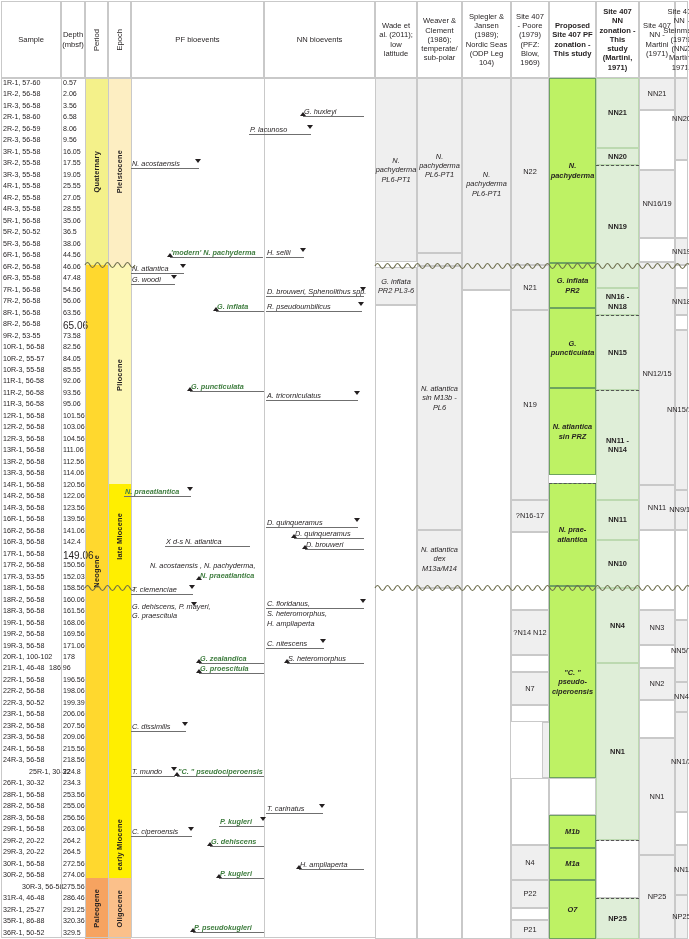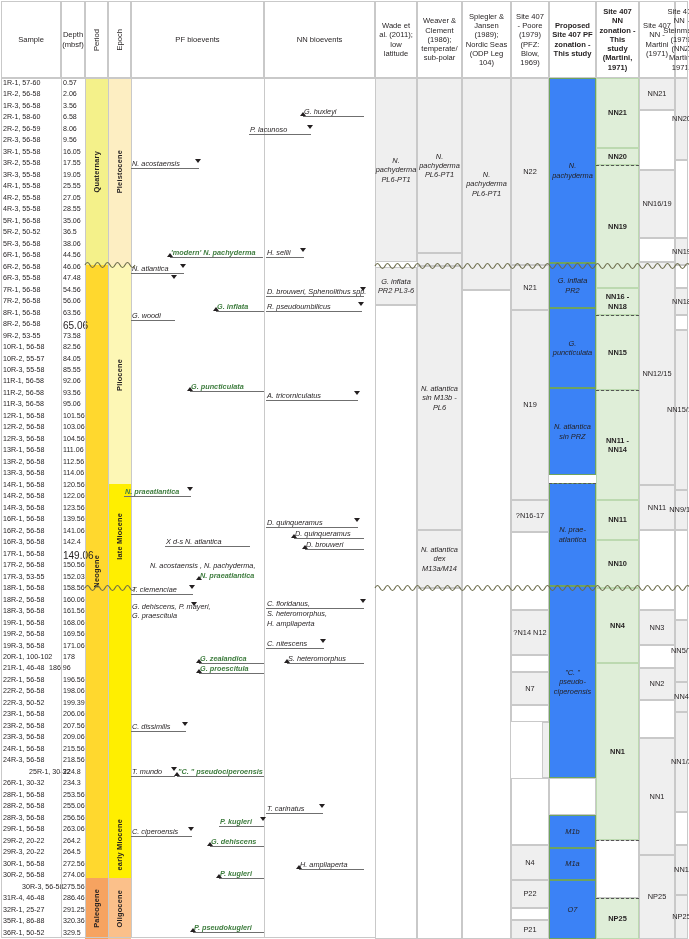--- a/index.html
+++ b/index.html
@@ -27,21 +27,21 @@
   .tri.down{border-left:3px solid transparent;border-right:3px solid transparent;border-top:4px solid #231f20;}
   .tri.up{border-left:3px solid transparent;border-right:3px solid transparent;border-bottom:4px solid #231f20;}
 
   
   .zc{position:absolute;box-sizing:border-box;border:1px solid #c9c9c9;
       display:flex;align-items:center;justify-content:center;text-align:center;
       font-size:7.4px;line-height:1.25;padding:0 1px;}
   .zc.grey{background:#efefef;}
   .zc.white{background:#fff;}
   .zc.ital{font-style:italic;}
-  .zc.dk{background:#3b82f6;font-weight:normal;font-style:italic;border-color:#6ea35f;text-align:center;}
+  .zc.dk{background:#bef264;font-weight:bold;font-style:italic;border-color:#6ea35f;text-align:center;}
   .zc.lt{background:#dfeed8;font-weight:bold;border-color:#bcd9b0;}
   .dash{position:absolute;border-top:1px dashed #555;}
 
   svg.wave{position:absolute;overflow:visible;}
 </style>
 </head>
 <body>
 
 <div id="sheet">
     <div class="band abs" style="left: 85px; top: 78px; width: 23px; height: 187px; background: rgb(244, 241, 138);">
@@ -271,21 +271,21 @@
     <div class="abs" style="left: 264px; top: 1px; width: 1px; height: 937px; background: rgb(201, 201, 201);"></div>
     <div class="abs" style="left: 375px; top: 1px; width: 1px; height: 937px; background: rgb(201, 201, 201);"></div>
     <div class="abs" style="left: 1px; top: 1px; width: 687px; height: 937px; border: 1px solid rgb(201, 201, 201);"></div>
     <div class="abs" style="left: 1px; top: 78px; width: 687px; height: 1px; background: rgb(201, 201, 201);"></div>
     <div class="bio abs" style="left: 131px; top: 160px; width: 68px;">N. acostaensis</div>
     <div class="tri down abs" style="left: 195px; top: 159px;"></div>
     <div class="bio abs green" style="left: 170px; top: 249px; width: 93px;">'modern' N. pachyderma</div>
     <div class="tri up abs" style="left: 167px; top: 253px;"></div>
     <div class="bio abs" style="left: 131px; top: 265px; width: 53px;">N. atlantica</div>
     <div class="tri down abs" style="left: 180px; top: 264px;"></div>
-    <div class="bio abs" style="left: 131px; top: 276px; width: 44px; margin-top: 36px;">G. woodi</div>
+    <div class="bio abs" style="left: 131px; top: 276px; width: 44px;">G. woodi</div>
     <div class="tri down abs" style="left: 171px; top: 275px;"></div>
     <div class="bio abs green" style="left: 216px; top: 303px; width: 48px;">G. inflata</div>
     <div class="tri up abs" style="left: 213px; top: 307px;"></div>
     <div class="bio abs green" style="left: 190px; top: 383px; width: 74px;">G. puncticulata</div>
     <div class="tri up abs" style="left: 187px; top: 387px;"></div>
     <div class="bio abs green" style="left: 124px; top: 488px; width: 67px;">N. praeatlantica</div>
     <div class="tri down abs" style="left: 187px; top: 487px;"></div>
     <div class="bio abs" style="left: 165px; top: 538px; width: 85px;">X d-s N. atlantica</div>
     <div class="bio abs nb" style="left: 149px; top: 562px;">N. acostaensis , N. pachyderma,</div>
     <div class="bio abs green nb" style="left: 199px; top: 572px;">N. praeatlantica</div>

